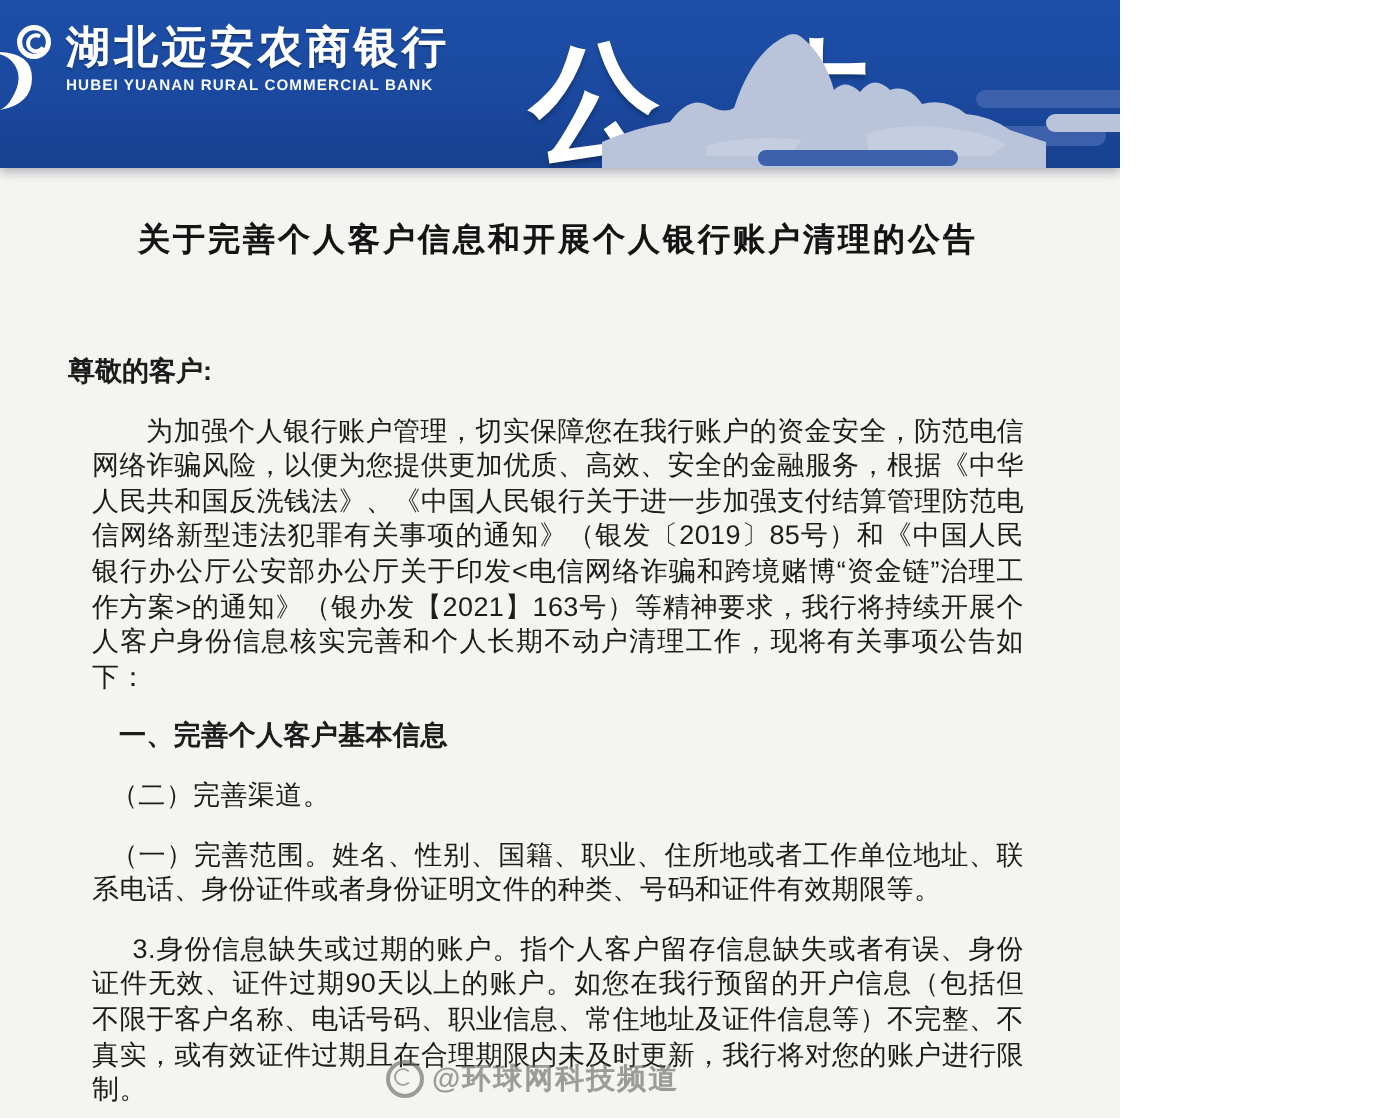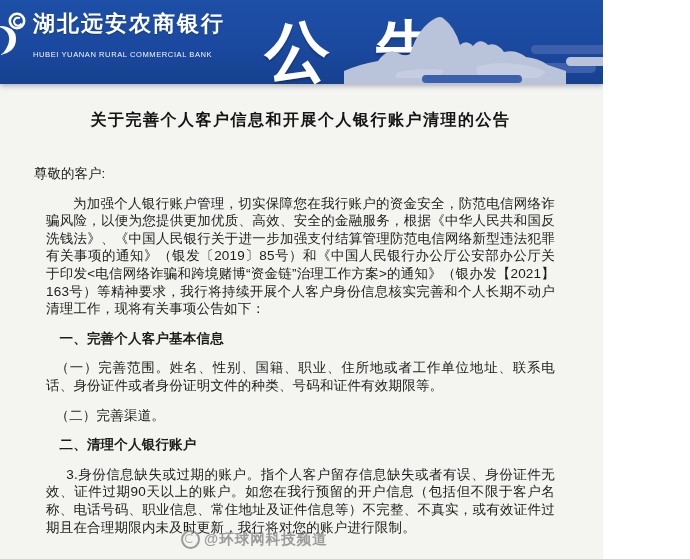--- a/index.html
+++ b/index.html
@@ -1,54 +1,54 @@
 <!DOCTYPE html>
 <html lang="zh"><head>
 <meta charset="utf-8">
 <style>
   html,body{margin:0;padding:0;}
   .page{
-    position:relative; width:603px; height:559px; overflow:hidden;
+    position:relative; width:560px; height:559px; overflow:hidden;
     background:linear-gradient(180deg,#eef0ee 0%,#f4f4f1 12%,#f4f4f1 100%);
     font-family:"Liberation Sans","DejaVu Sans",sans-serif;
   }
   
   .banner{
     position:absolute; top:0; left:0; right:0; height:84px;
     background:linear-gradient(180deg,#1d4fa6 0%,#1b49a0 55%,#17418f 100%);
     overflow:hidden; box-shadow:0 2px 5px rgba(40,50,70,.35);
   }
   .logo-wrap{position:absolute; left:-16px; top:10px; width:48px; height:52px;}
   .bank-names{position:absolute; left:33px; top:13px; color:#fff; line-height:1;}
   .bank-cn{font-size:22px; font-weight:bold; letter-spacing:2px; white-space:nowrap;
            text-shadow:0 1px 1px rgba(0,0,0,.25);}
-  .bank-en{font-size:7.6px; font-weight:normal; letter-spacing:.55px; margin-top:16px;
+  .bank-en{font-size:7.6px; font-weight:bold; letter-spacing:.55px; margin-top:4px;
            white-space:nowrap; opacity:.96;}
   .notice-label{
     position:absolute; left:265px; top:8px; color:#fff;
     font-size:65px; font-weight:bold; letter-spacing:14px; white-space:nowrap;
     text-shadow:0 2px 2px rgba(0,0,0,.25);
   }
   .mountains{position:absolute; right:-8px; bottom:-1px; width:285px; height:84px;}
   
   .doc{position:absolute; left:34px; right:36px; top:84px; color:#1c1c1c;}
   .doc-title{
     margin:26px 0 0; text-align:center; font-size:16px; font-weight:bold;
     letter-spacing:1.5px; color:#141414; white-space:nowrap;
   }
-  .greeting{margin-top:34px; font-size:13.5px; line-height:17.6px;}
+  .greeting{margin-top:46px; font-size:13.5px; line-height:17.6px;font-weight:bold;}
   .body-text p{margin:12px; font-size:13.5px; line-height:17.6px; text-align:justify;
                letter-spacing:.2px;}
   .p-intro{text-indent:2em;}
   .p-section{font-weight:bold; text-indent:1em;}
   .p-sub{text-indent:.7em;}
   .p-num{text-indent:1.5em;}
   
   .watermark{
-    position:absolute; left:181px; top:530px; display:flex; align-items:center;
+    position:absolute; left:193px; top:530px; display:flex; align-items:center;
     color:rgba(100,100,100,.62); font-size:14.5px; font-weight:bold;
     letter-spacing:1px; pointer-events:none; white-space:nowrap;text-align:center;
   }
   .wm-circle{
     width:15px; height:15px; border:2px solid rgba(100,100,100,.62);
     border-radius:50%; margin-right:4px; position:relative; flex:0 0 auto;
   }
   .wm-circle::after{
     content:""; position:absolute; left:2px; top:2px; width:7px; height:7px;
     border:1.5px solid rgba(100,100,100,.55); border-radius:50%;
@@ -87,23 +87,22 @@
       </svg>
     </span>
   </header>
 
   <main class="doc">
     <h1 class="doc-title">关于完善个人客户信息和开展个人银行账户清理的公告</h1>
     <div class="greeting">尊敬的客户:</div>
     <div class="body-text">
       <p class="p-intro">为加强个人银行账户管理，切实保障您在我行账户的资金安全，防范电信网络诈骗风险，以便为您提供更加优质、高效、安全的金融服务，根据《中华人民共和国反洗钱法》、《中国人民银行关于进一步加强支付结算管理防范电信网络新型违法犯罪有关事项的通知》（银发〔2019〕85号）和《中国人民银行办公厅公安部办公厅关于印发&lt;电信网络诈骗和跨境赌博“资金链”治理工作方案&gt;的通知》（银办发【2021】163号）等精神要求，我行将持续开展个人客户身份信息核实完善和个人长期不动户清理工作，现将有关事项公告如下：</p>
       <p class="p-section">一、完善个人客户基本信息</p>
+      <p class="p-sub">（二）完善渠道。</p>
       <p class="p-sub">（一）完善范围。姓名、性别、国籍、职业、住所地或者工作单位地址、联系电话、身份证件或者身份证明文件的种类、号码和证件有效期限等。</p>
-      <p class="p-sub">（二）完善渠道。</p>
-      <p class="p-section">二、清理个人银行账户</p>
       <p class="p-num">3.身份信息缺失或过期的账户。指个人客户留存信息缺失或者有误、身份证件无效、证件过期90天以上的账户。如您在我行预留的开户信息（包括但不限于客户名称、电话号码、职业信息、常住地址及证件信息等）不完整、不真实，或有效证件过期且在合理期限内未及时更新，我行将对您的账户进行限制。</p>
 
     </div>
   </main>
 
   <div class="watermark">
     <span class="wm-circle"></span>
     <span>@环球网科技频道</span>
   </div>
 

